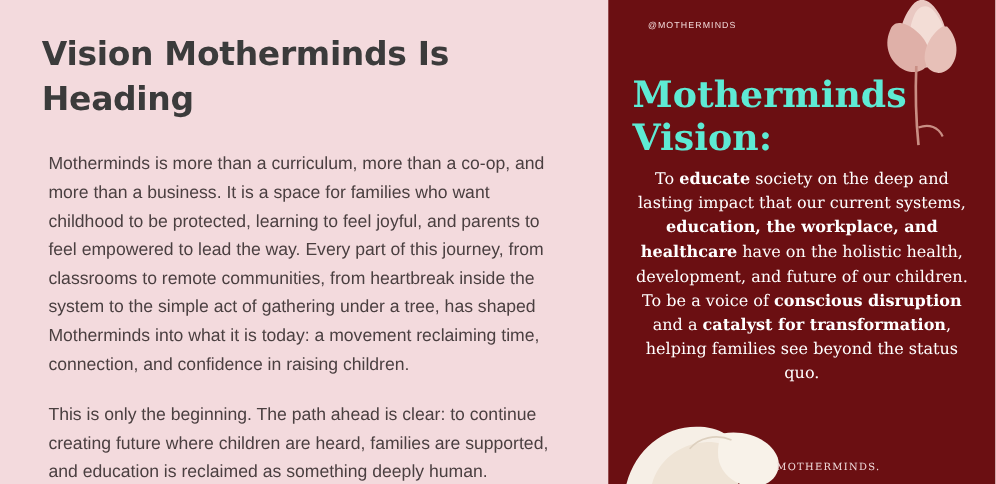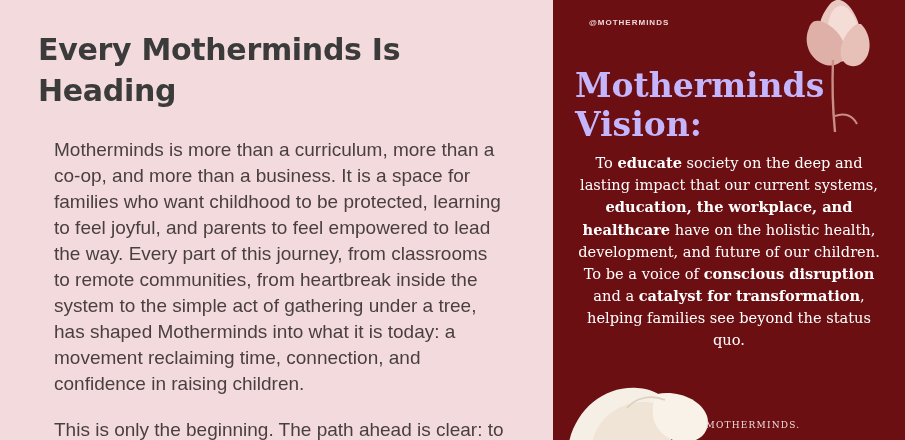--- a/index.html
+++ b/index.html
@@ -31,54 +31,54 @@
     font-size: 30px;
     font-weight: bold;
     line-height: 1.35;
     color: #3b3b3b;
     letter-spacing: -0.3px;
     margin: 0 0 26px 0;
     max-width: 430px;
   }
   .left-para {
     font-family: "Liberation Sans", sans-serif;
-    font-size: 19px;
+    font-size: 16px;
     line-height: 26px;
     color: #4a3f40;
-    margin: 0 0 20px 16px;
+    margin: 0 0 20px 6px;
     max-width: 470px;
   }
   
   .right-panel {
     position: relative;
     width: 352px;
     height: 440px;
     background: #6b0f12;
     overflow: hidden;
   }
   .handle-tag {
     position: absolute;
     top: 18px;
     left: 36px;
     font-family: "Liberation Sans", sans-serif;
     font-size: 8px;
     letter-spacing: 1px;
     color: #f1d9d9;
-    font-weight: bold;
+    font-weight: normal;
     z-index: 5;
   }
   .vision-heading {
     position: absolute;
     top: 40px;
     left: 22px;
     width: 250px;
     font-family: "DejaVu Serif", serif;
     font-size: 33px;
     line-height: 1.18;
-    color: #c4b5fd;
+    color: #5eead4;
     z-index: 4;
   }
   .vision-body {
     position: absolute;
     top: 152px;
     left: 18px;
     width: 316px;
     text-align: center;
     font-family: "DejaVu Serif", serif;
     font-size: 14.6px;
@@ -119,21 +119,21 @@
     height: 110px;
     z-index: 2;
   }
 </style>
 </head>
 <body>
 
 <div class="page">
 
   <section class="left-panel">
-    <h1 class="left-title">Every Motherminds Is Heading</h1>
+    <h1 class="left-title">Vision Motherminds Is Heading</h1>
     <p class="left-para">Motherminds is more than a curriculum, more than a co-op, and more than a business. It is a space for families who want childhood to be protected, learning to feel joyful, and parents to feel empowered to lead the way. Every part of this journey, from classrooms to remote communities, from heartbreak inside the system to the simple act of gathering under a tree, has shaped Motherminds into what it is today: a movement reclaiming time, connection, and confidence in raising children.</p>
     <p class="left-para">This is only the beginning. The path ahead is clear: to continue creating future where children are heard, families are supported, and education is reclaimed as something deeply human.</p>
   </section>
 
   <section class="right-panel">
 
     <svg class="flower-top" viewBox="0 0 130 150" aria-hidden="true">
       <g>
         <path d="M58 14 C48 28 46 48 56 60 C64 70 78 70 86 60 C96 48 92 26 80 12 C72 3 64 4 58 14 Z" fill="#e9c8c2"></path>
         <path d="M62 20 C56 34 56 52 66 62 C74 70 84 68 89 58 C95 45 90 28 80 16 C74 9 66 11 62 20 Z" fill="#f3ddd6"></path>

